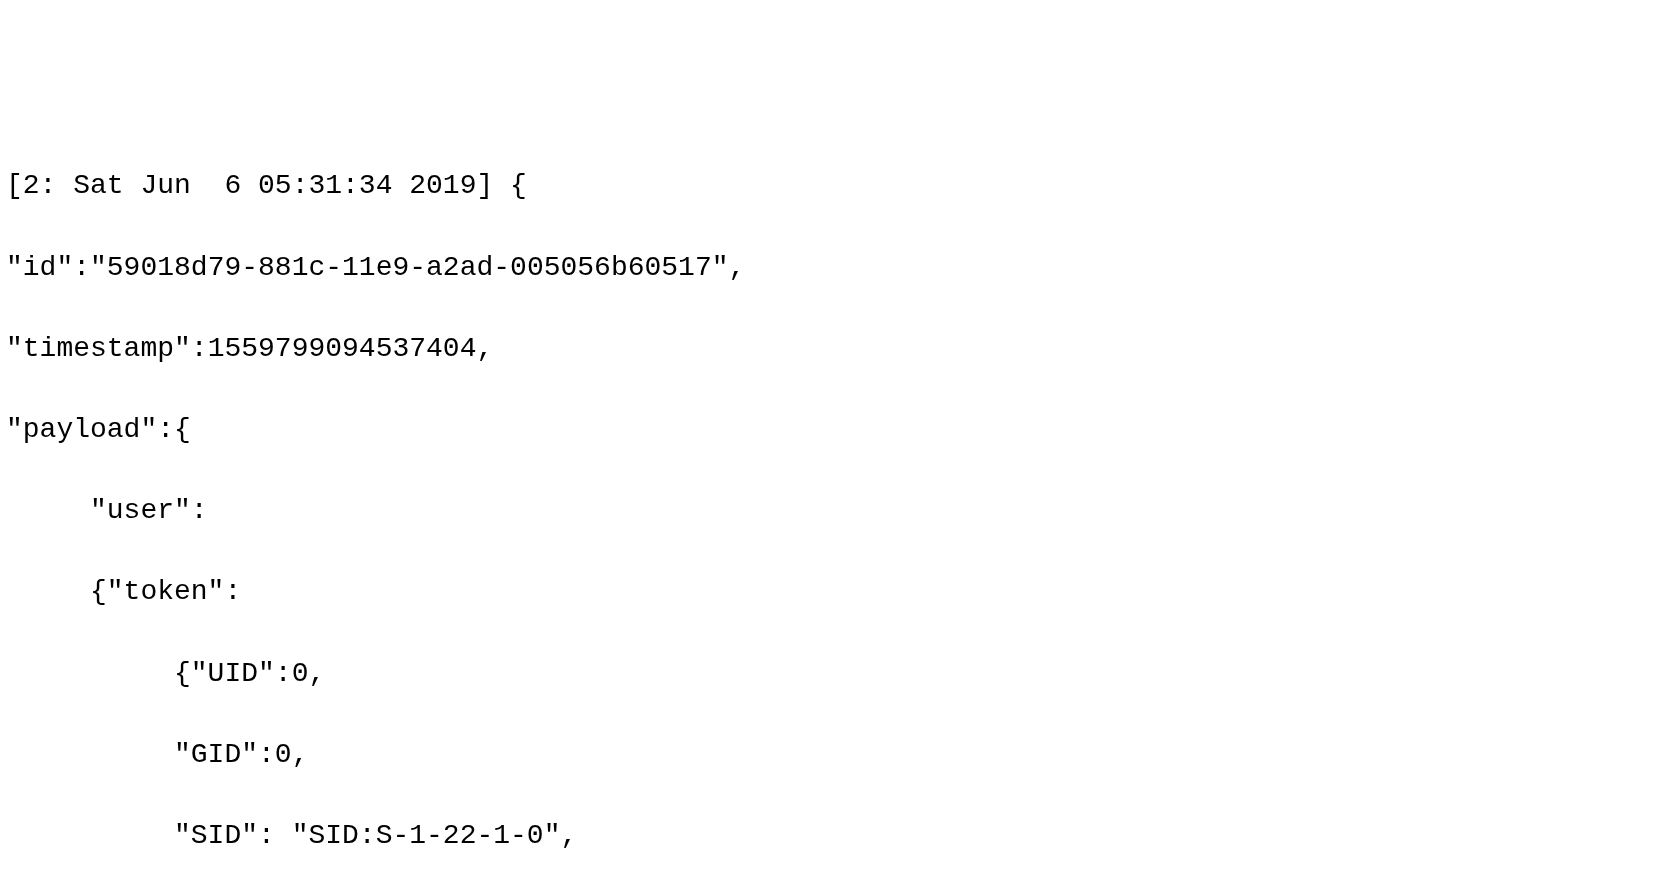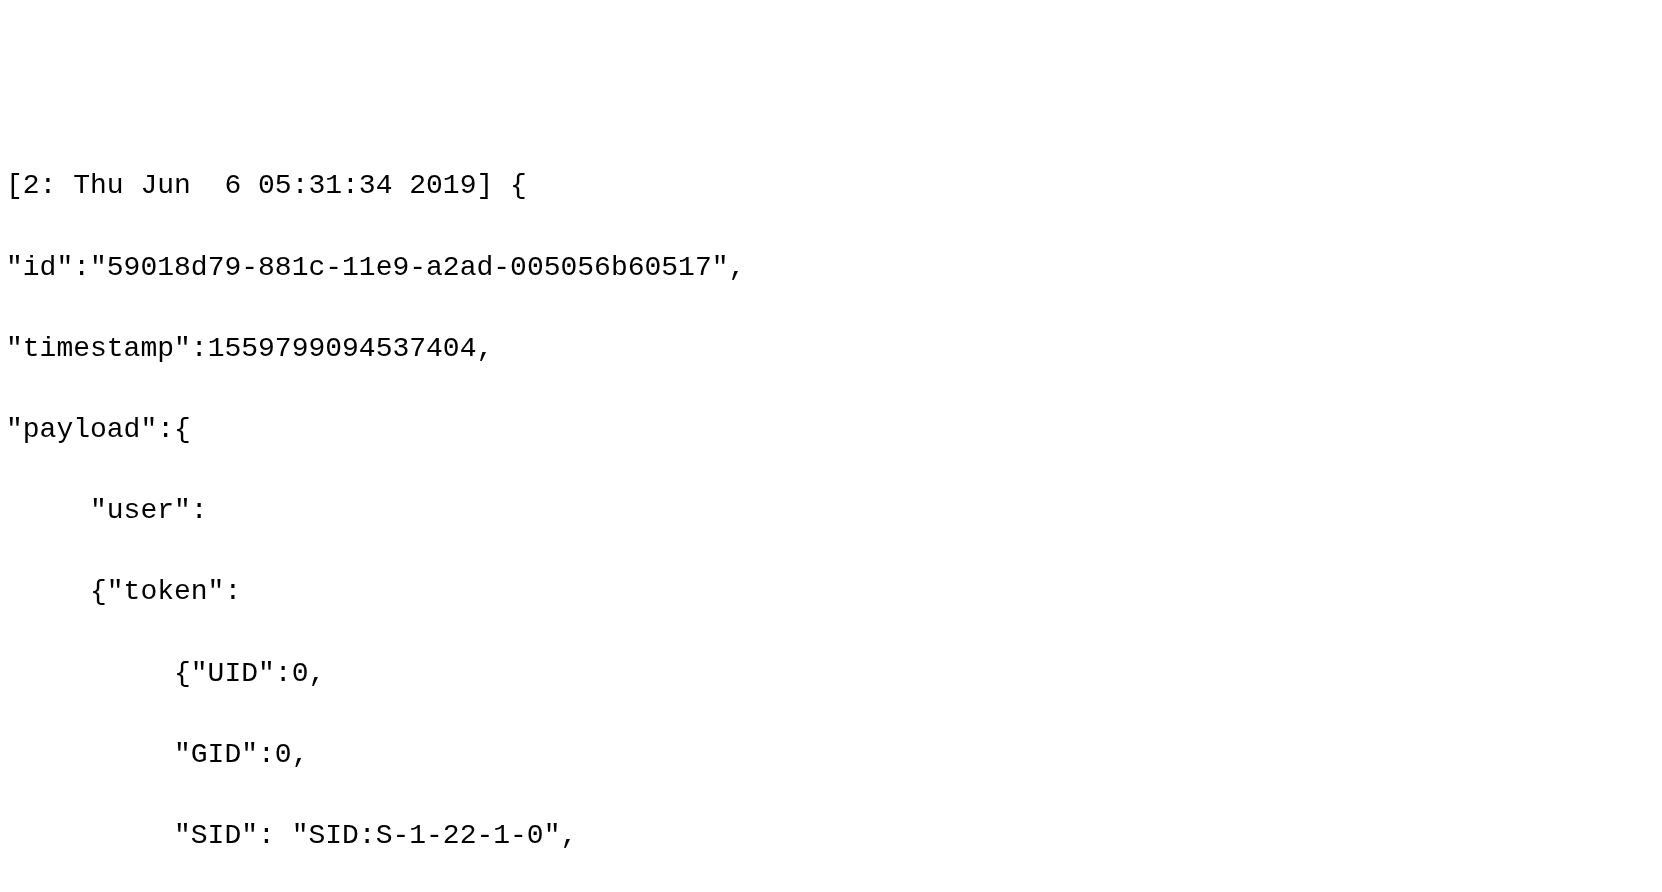--- a/index.html
+++ b/index.html
@@ -16,21 +16,21 @@
       display: block;
     }
     .indent1 { padding-left: 5ch; }
     .indent2 { padding-left: 10ch; }
   </style>
 </head>
 <body>
 
 
 
-<span class="line">[2: Thu Jun  6 05:31:34 2019] {</span>
+<span class="line">[2: Sat Jun  6 05:31:34 2019] {</span>
 <span class="line">"id":"59018d79-881c-11e9-a2ad-005056b60517",</span>
 <span class="line">"timestamp":1559799094537404,</span>
 <span class="line">"payload":{</span>
 <span class="line indent1">"user":</span>
 <span class="line indent1">{"token":</span>
 <span class="line indent2">{"UID":0,</span>
 <span class="line indent2">"GID":0,</span>
 <span class="line indent2">"SID": "SID:S-1-22-1-0",</span>
 
 

